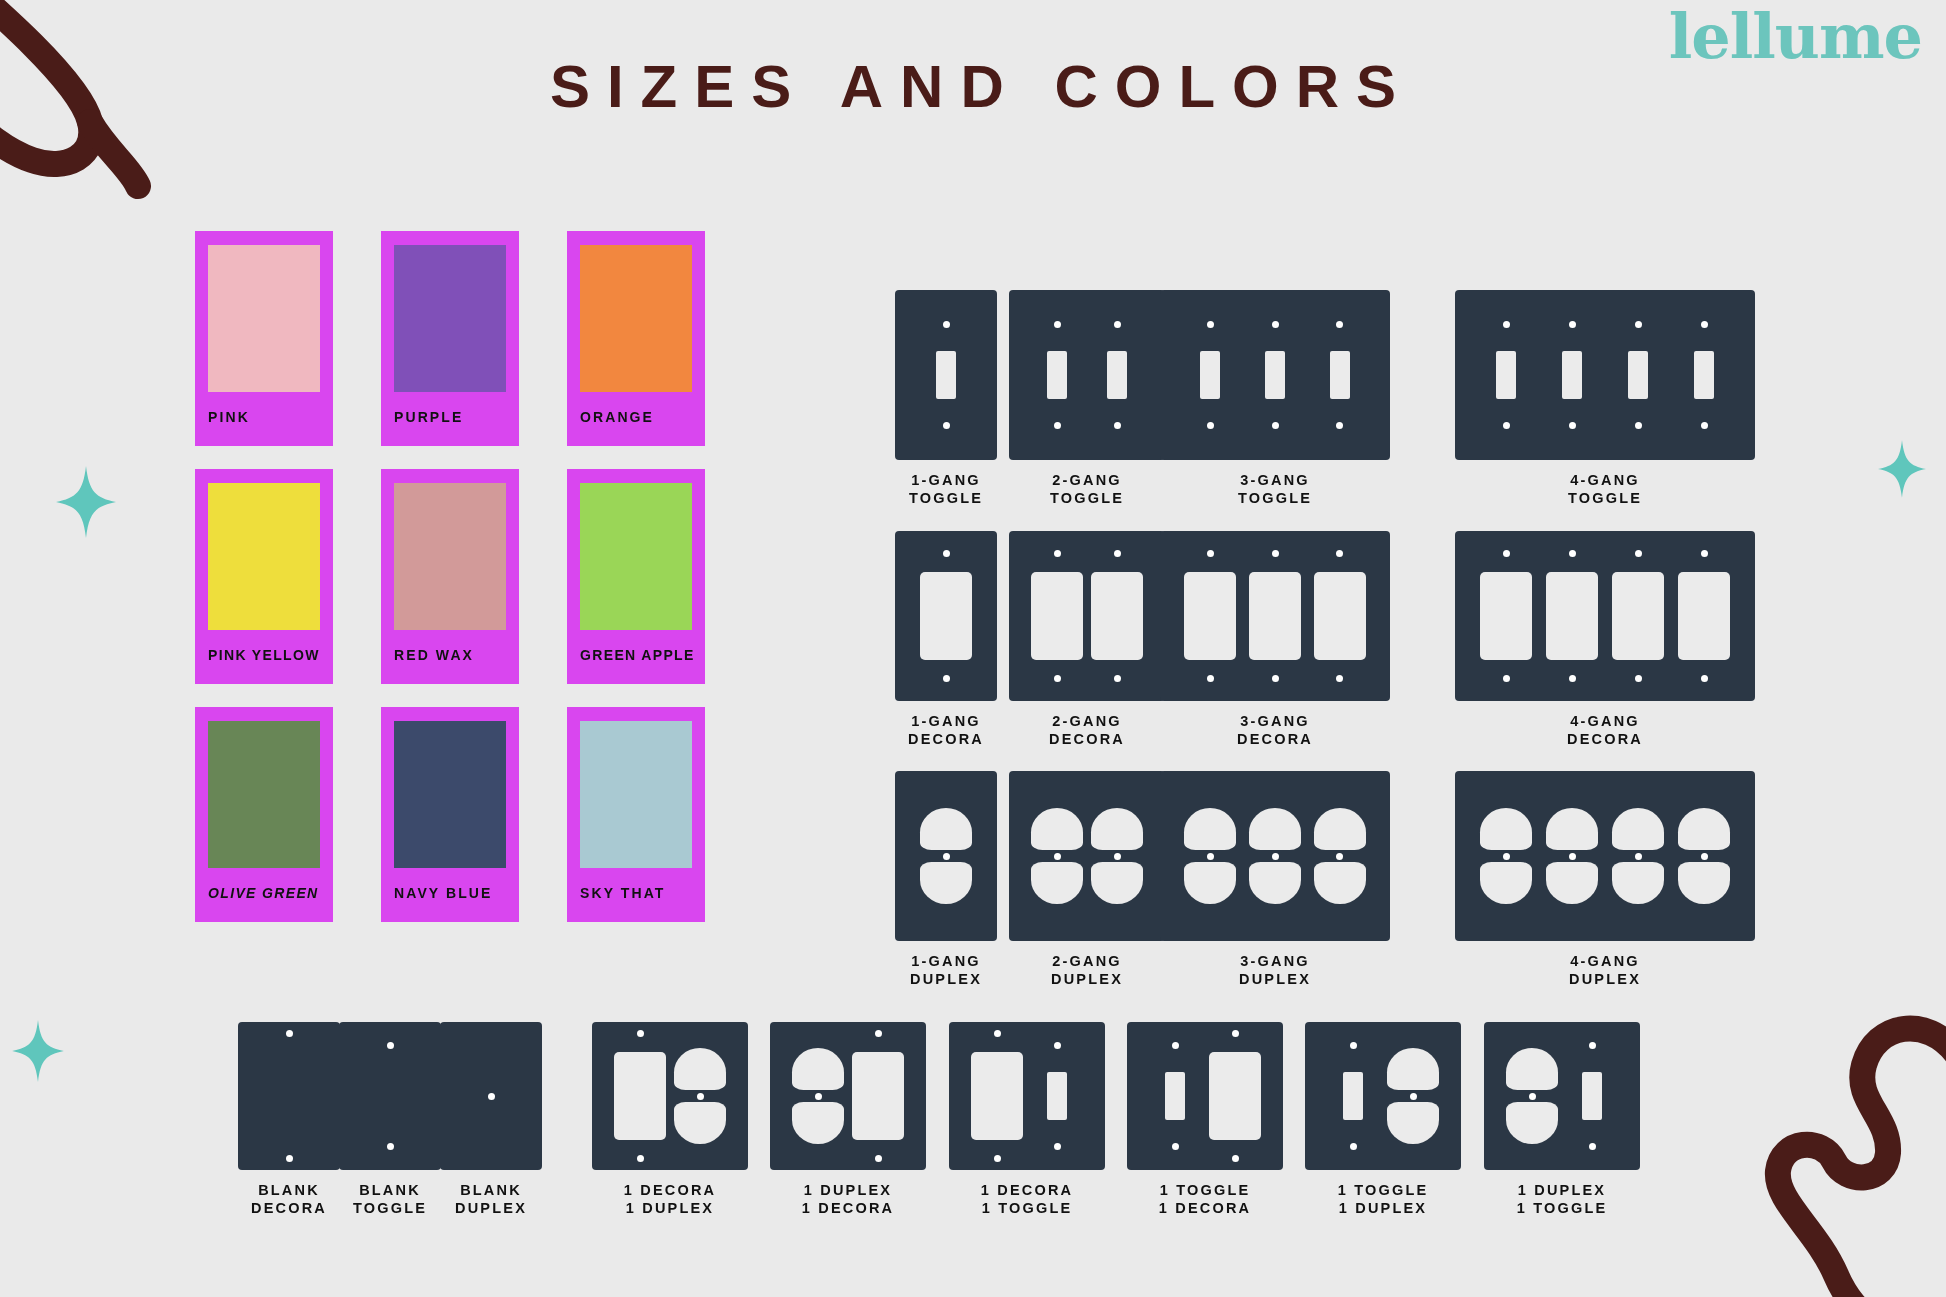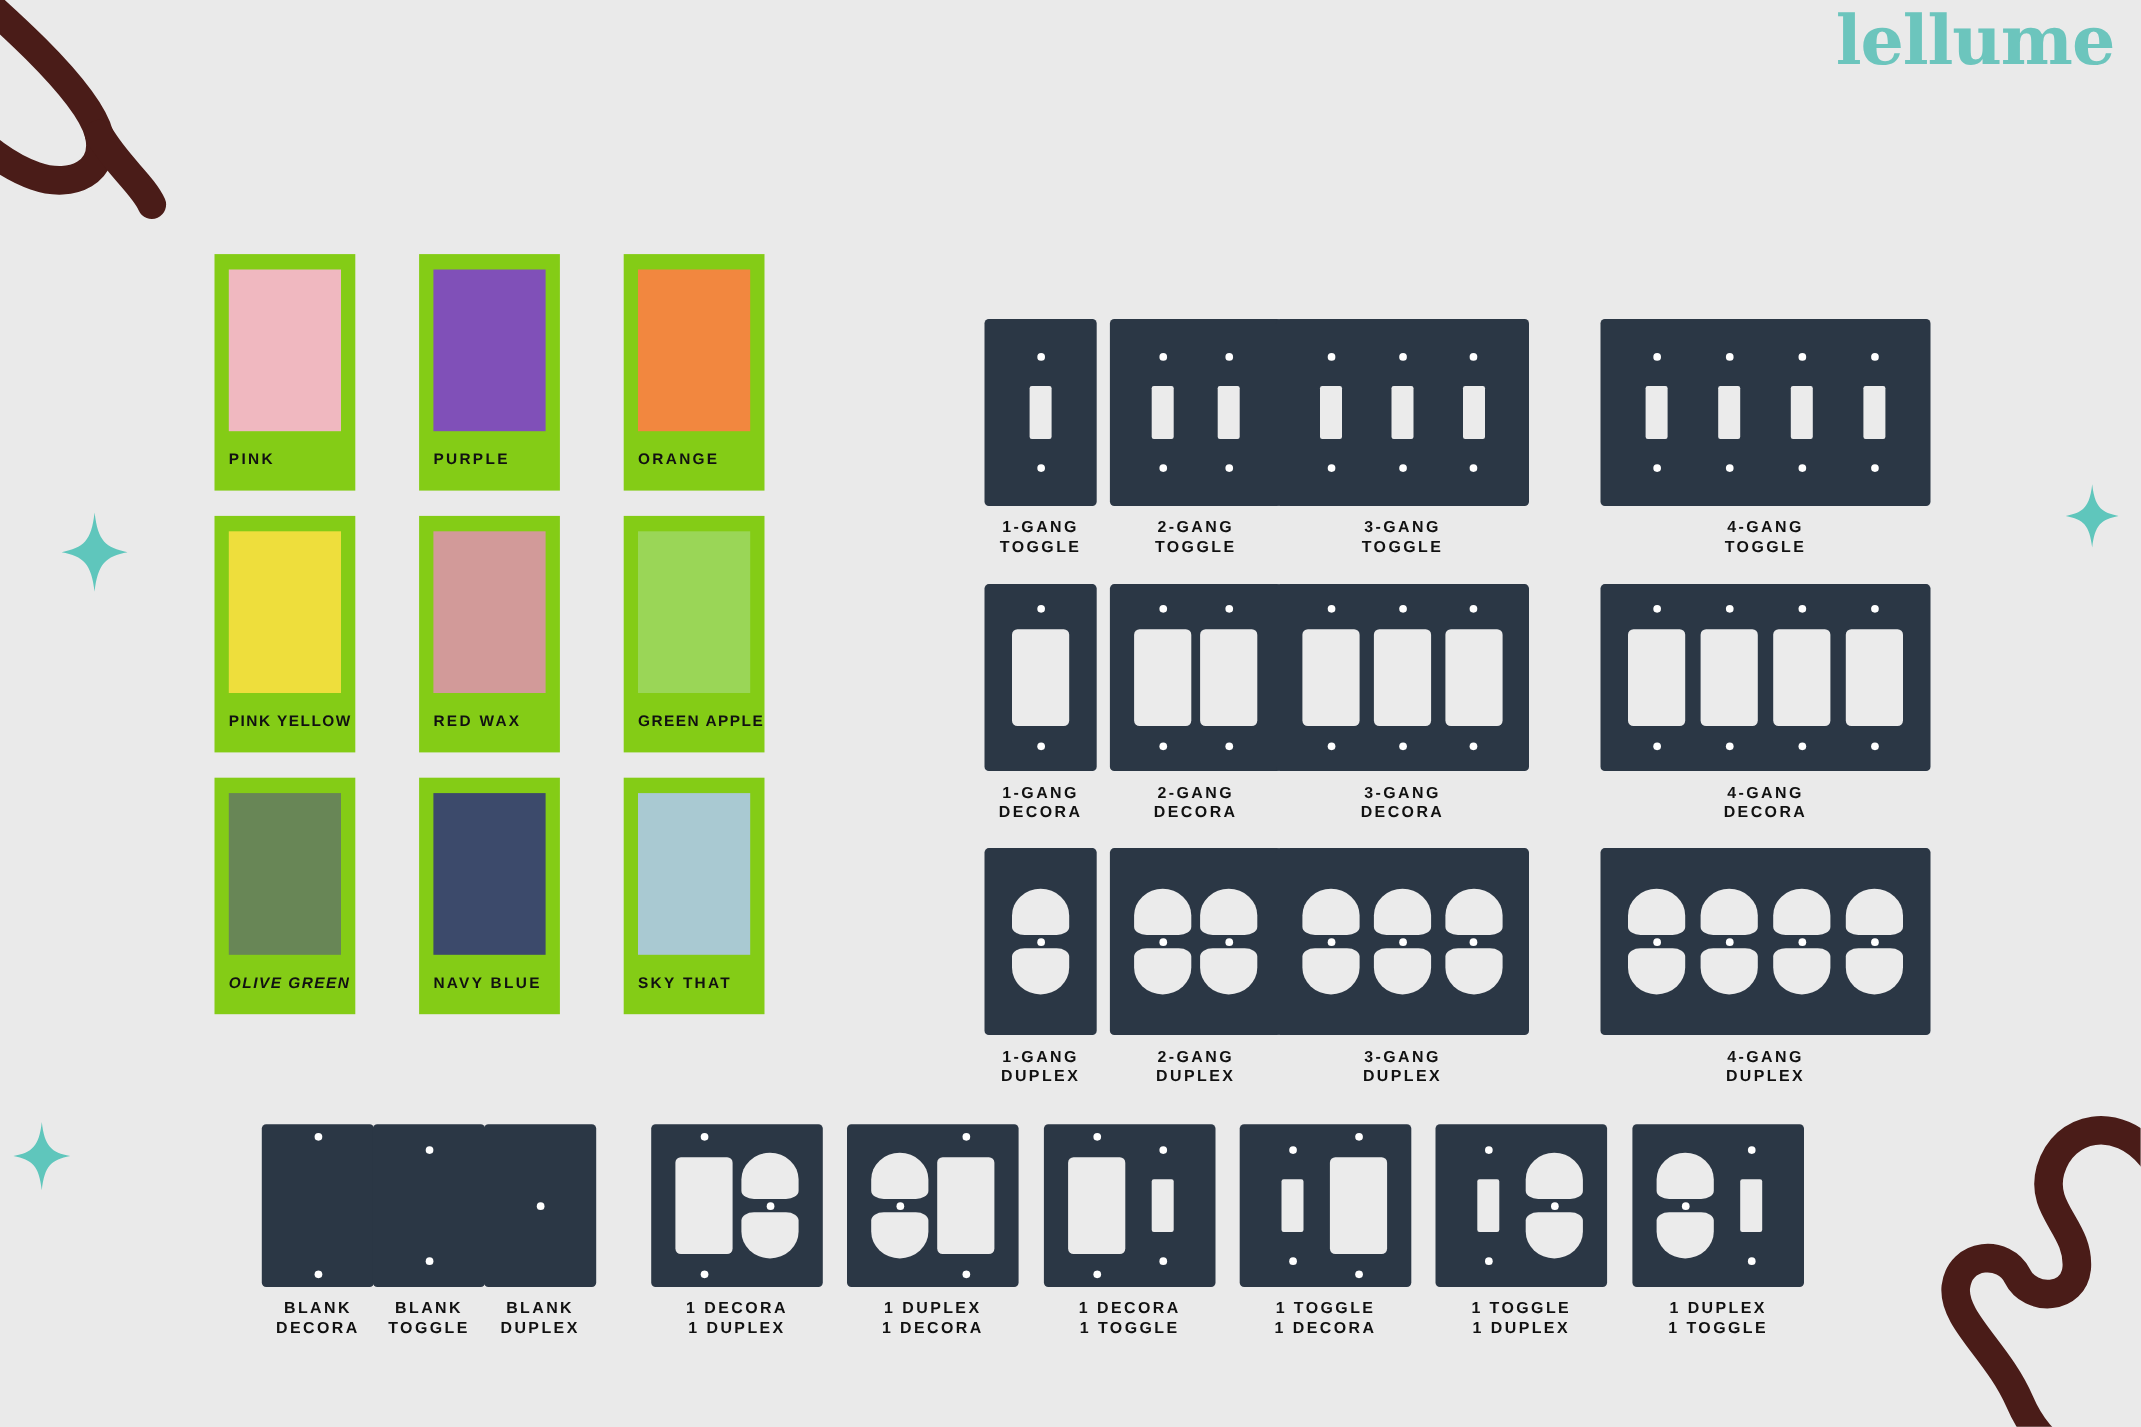--- a/index.html
+++ b/index.html
@@ -48,22 +48,22 @@
     line-height:1.34;
     letter-spacing:0.1px;
     color:#4a1c18;
     transform-origin:center top;
   }
 
   
   #color-grid{position:absolute;left:195px;top:231px;}
   .swatch-card{
     position:absolute;
-    width:128px;height:215px;
-    background:#84cc16;
+    width:138px;height:215px;
+    background:#d946ef;
     box-sizing:border-box;
     padding:14px 13px 0 13px;
   }
   .swatch-chip{width:100%;height:147px;display:block;}
   .swatch-label{
     margin-top:17px;
     font-size:14px;
     font-weight:bold;
     letter-spacing:2.1px;
     color:#111;
@@ -129,20 +129,21 @@
   <div class="sparkle" style="left:12px;top:1020px;">
     <svg width="52" height="62" viewBox="0 0 60 72">
       <path d="M30 0 C33 26 40 32 60 36 C40 40 33 46 30 72 C27 46 20 40 0 36 C20 32 27 26 30 0Z" fill="#5fc6bc"></path>
     </svg>
   </div>
 
   <div id="logo">
     <div class="logo-text">lellume</div>
   </div>
 
+  <div id="page-title">SIZES AND COLORS</div>
 
   <div id="color-grid">
       <div class="swatch-card" style="left: 0px; top: 0px;">
         <span class="swatch-chip" style="background: rgb(240, 184, 192);"></span>
         <div class="swatch-label">PINK</div>
       </div>
       <div class="swatch-card" style="left: 186px; top: 0px;">
         <span class="swatch-chip" style="background: rgb(128, 80, 184);"></span>
         <div class="swatch-label">PURPLE</div>
       </div>

